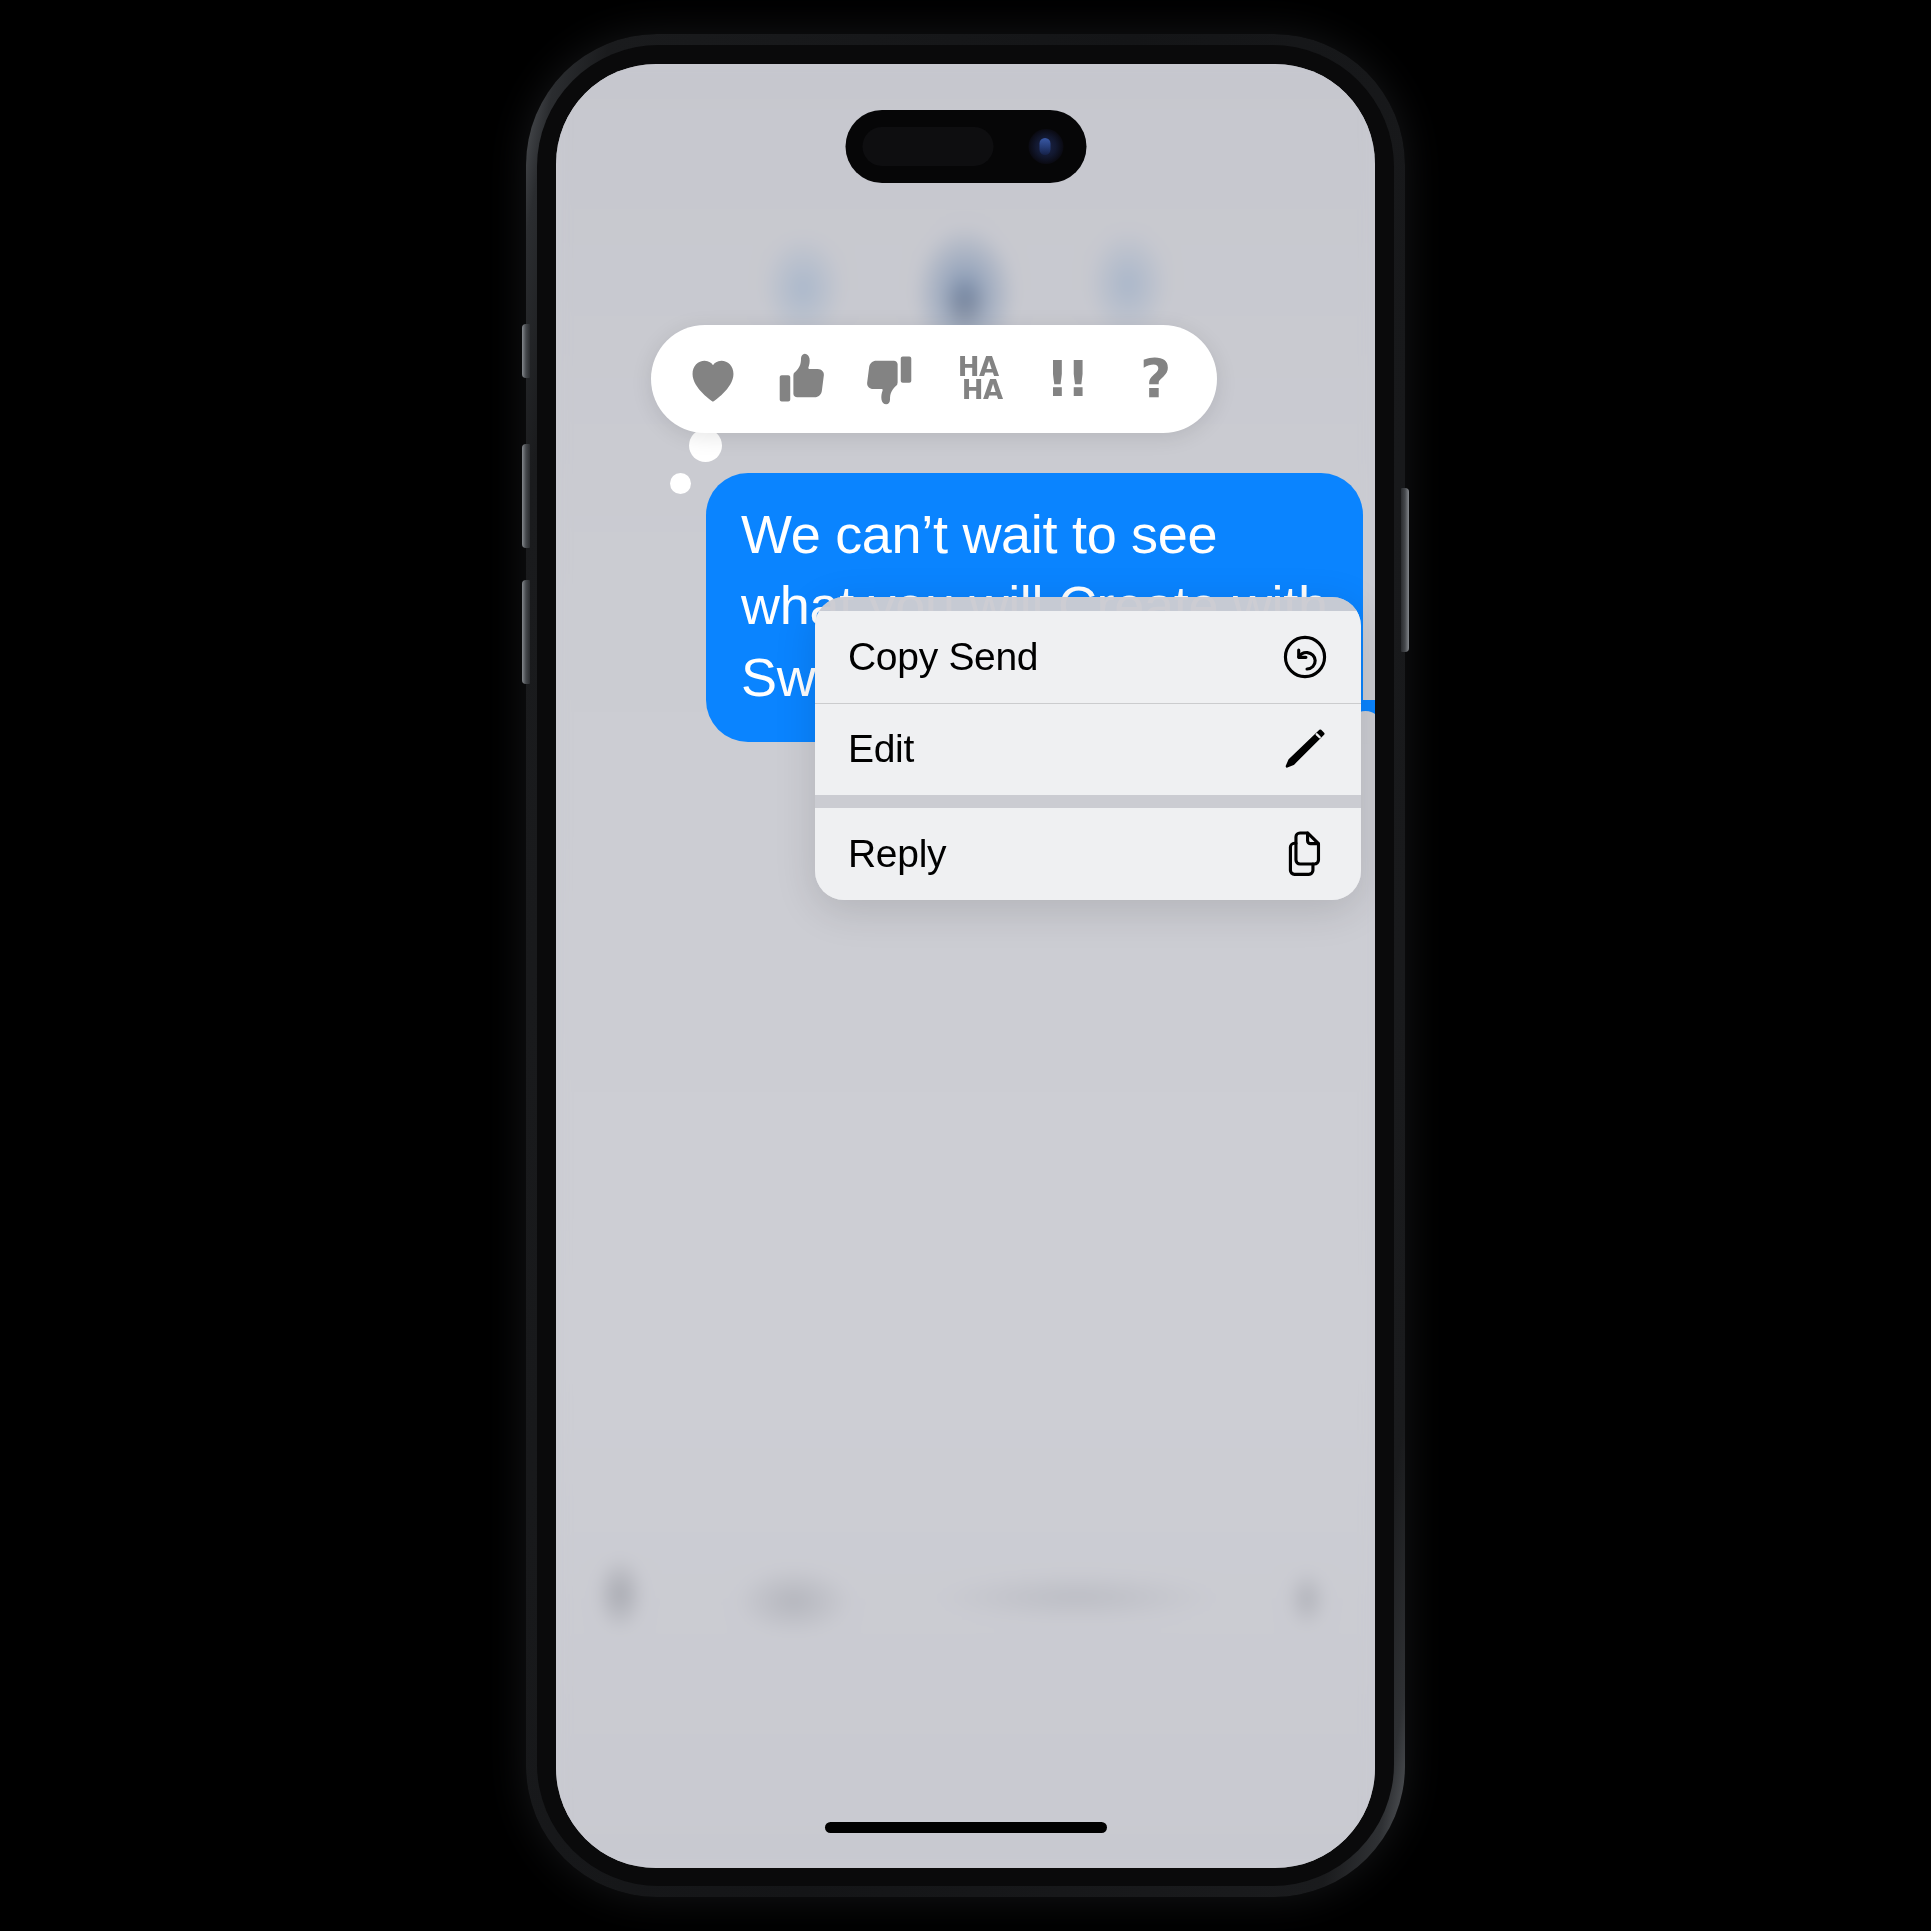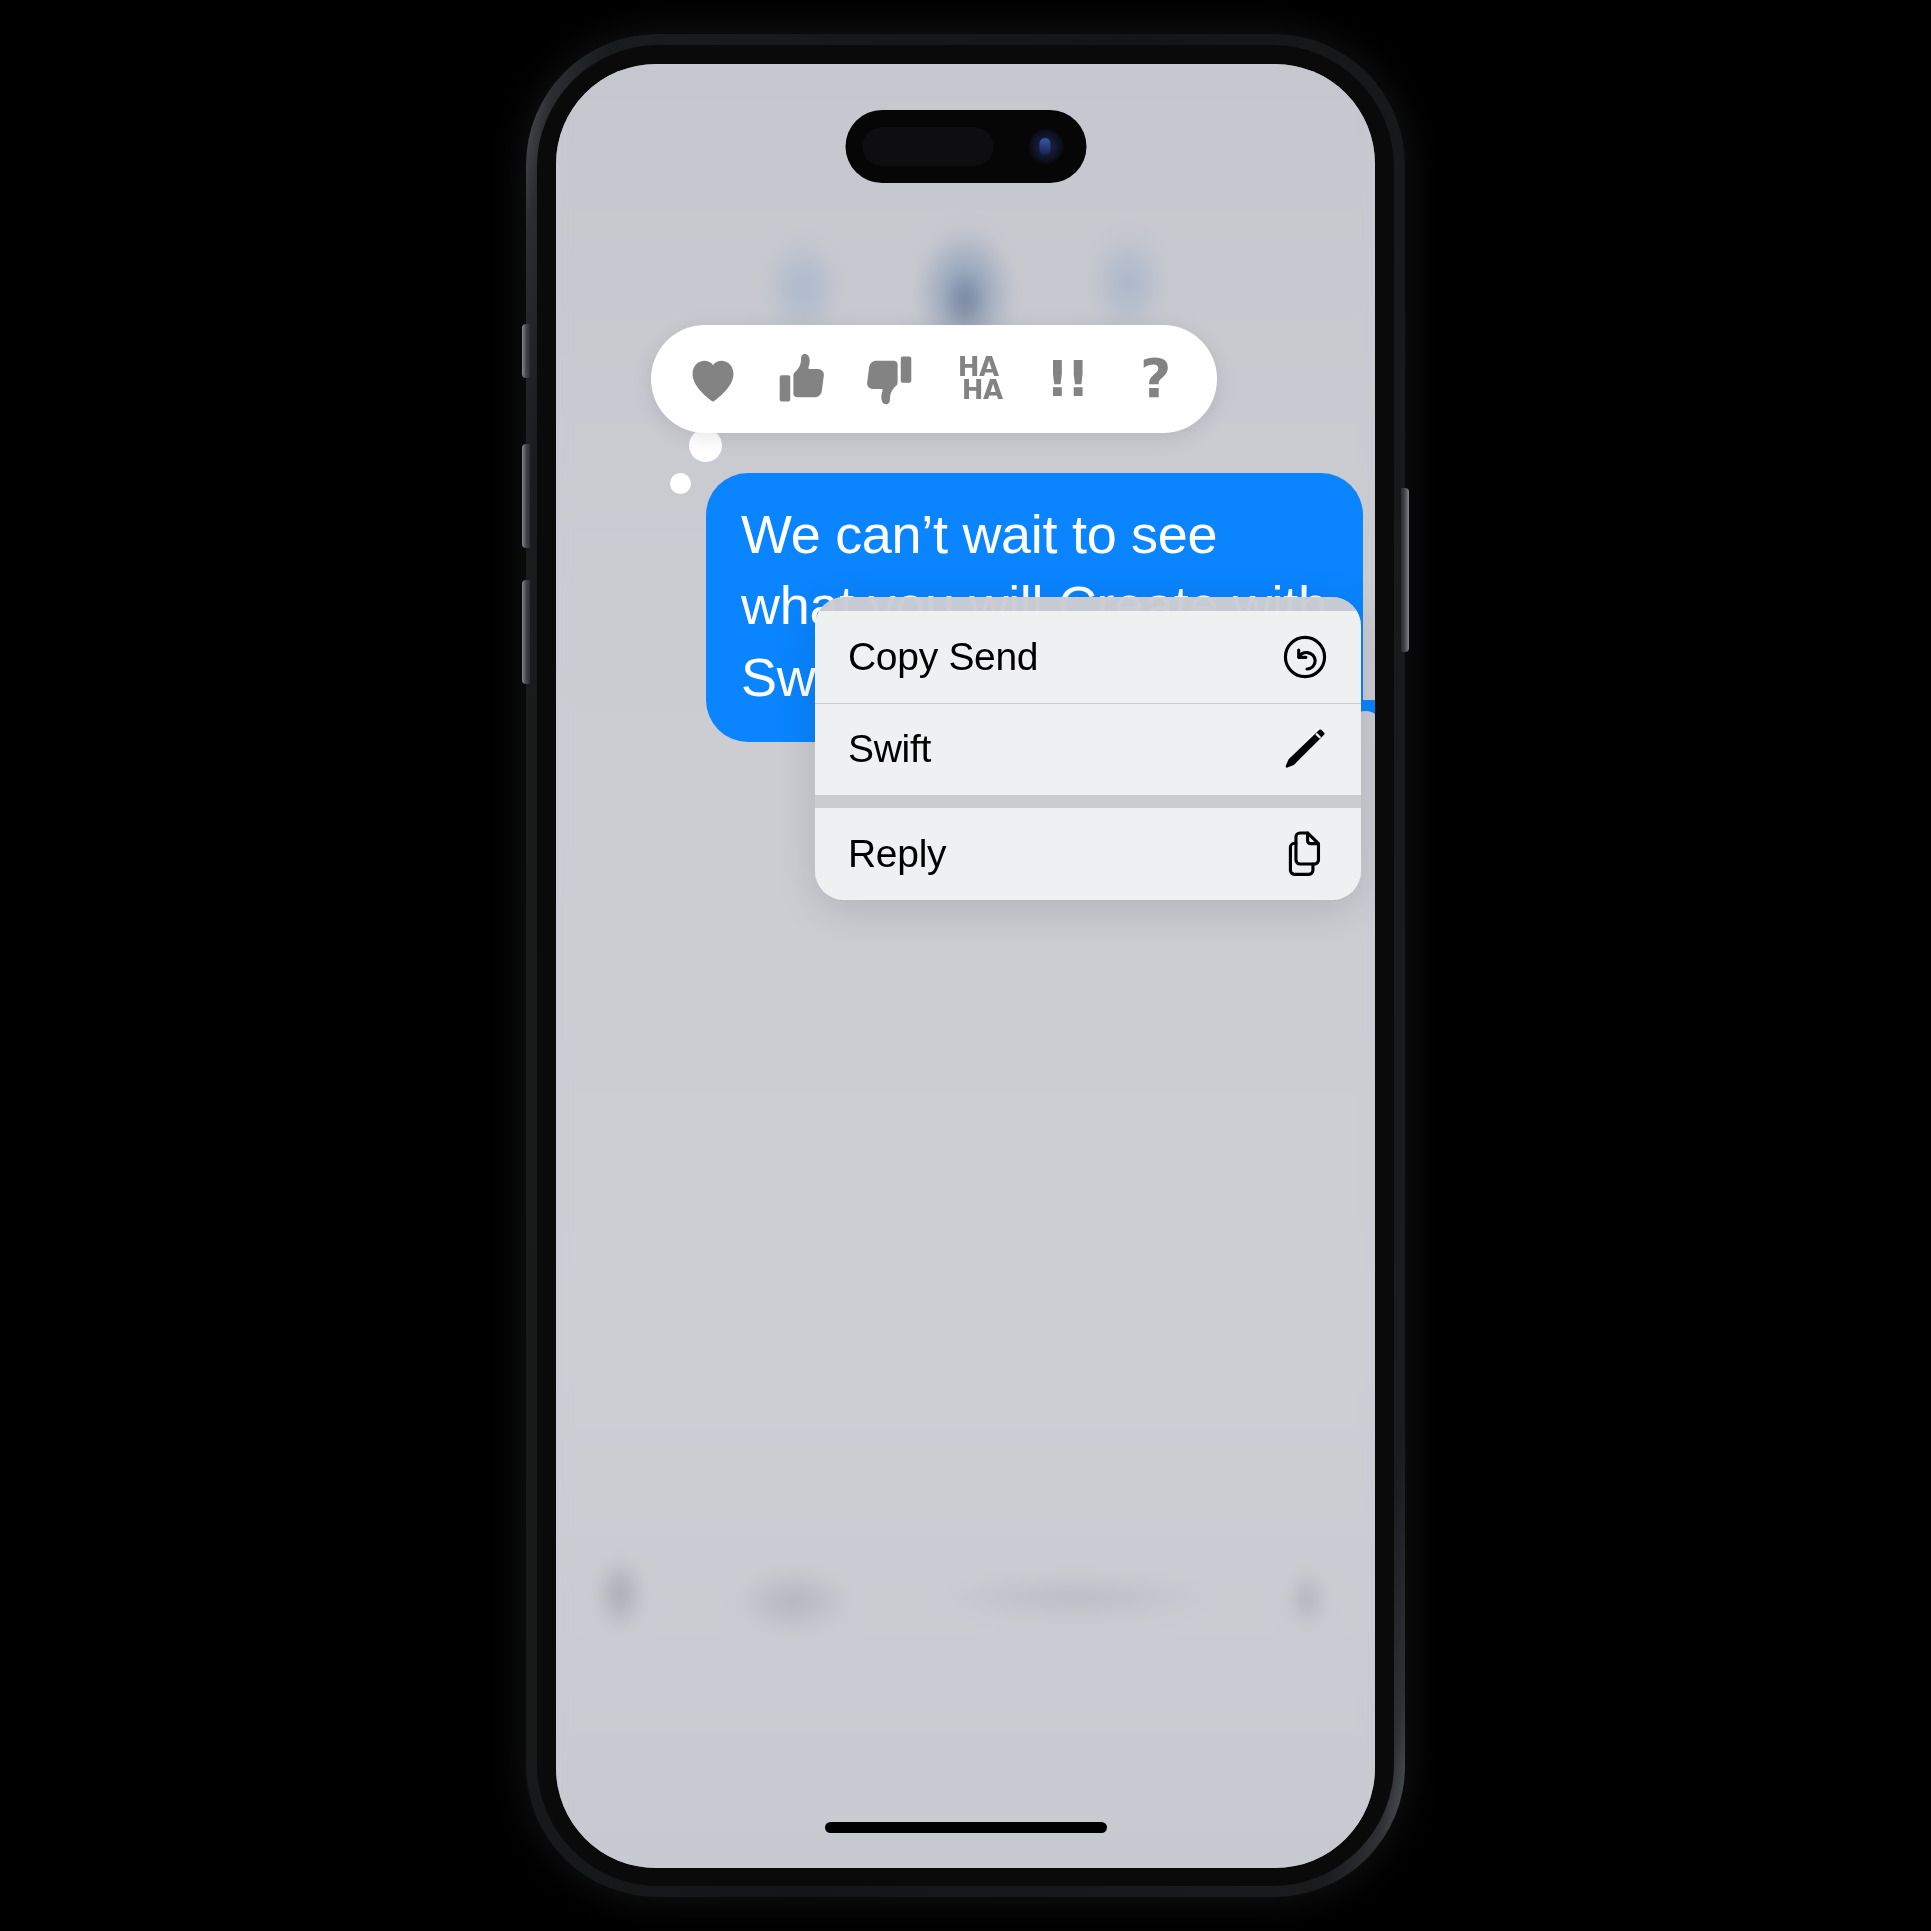--- a/index.html
+++ b/index.html
@@ -367,21 +367,21 @@
           <span class="menu-icon">
             <svg width="48" height="48" viewBox="0 0 26 26" fill="none" stroke="currentColor" stroke-width="1.7" stroke-linecap="round" stroke-linejoin="round" aria-hidden="true">
               <circle cx="13" cy="13" r="10.6"></circle>
               <path d="M9.6 9.3v3.9h3.9"></path>
               <path d="M9.7 12.9c1-1.6 2.7-2.5 4.6-2.3 2.3.2 4.1 2 4.2 4.3.1 2.5-1.9 4.6-4.4 4.6"></path>
             </svg>
           </span>
         </div>
 
         <div class="menu-item">
-          <span class="menu-label">Swift</span>
+          <span class="menu-label">Edit</span>
           <span class="menu-icon">
             <svg width="46" height="46" viewBox="0 0 25 25" fill="none" stroke="currentColor" stroke-width="1.8" stroke-linecap="round" stroke-linejoin="round" aria-hidden="true">
               <path d="M20.8 2.6 22.4 4.2 6.1 20.5 2.7 21.9 4.1 18.6z" fill="currentColor" stroke="currentColor" stroke-width="1.4"></path>
               <path d="M18.9 4.5 20.5 6.1" stroke="#eff0f2" stroke-width="1.3"></path>
             </svg>
           </span>
         </div>
 
       </div>
 

